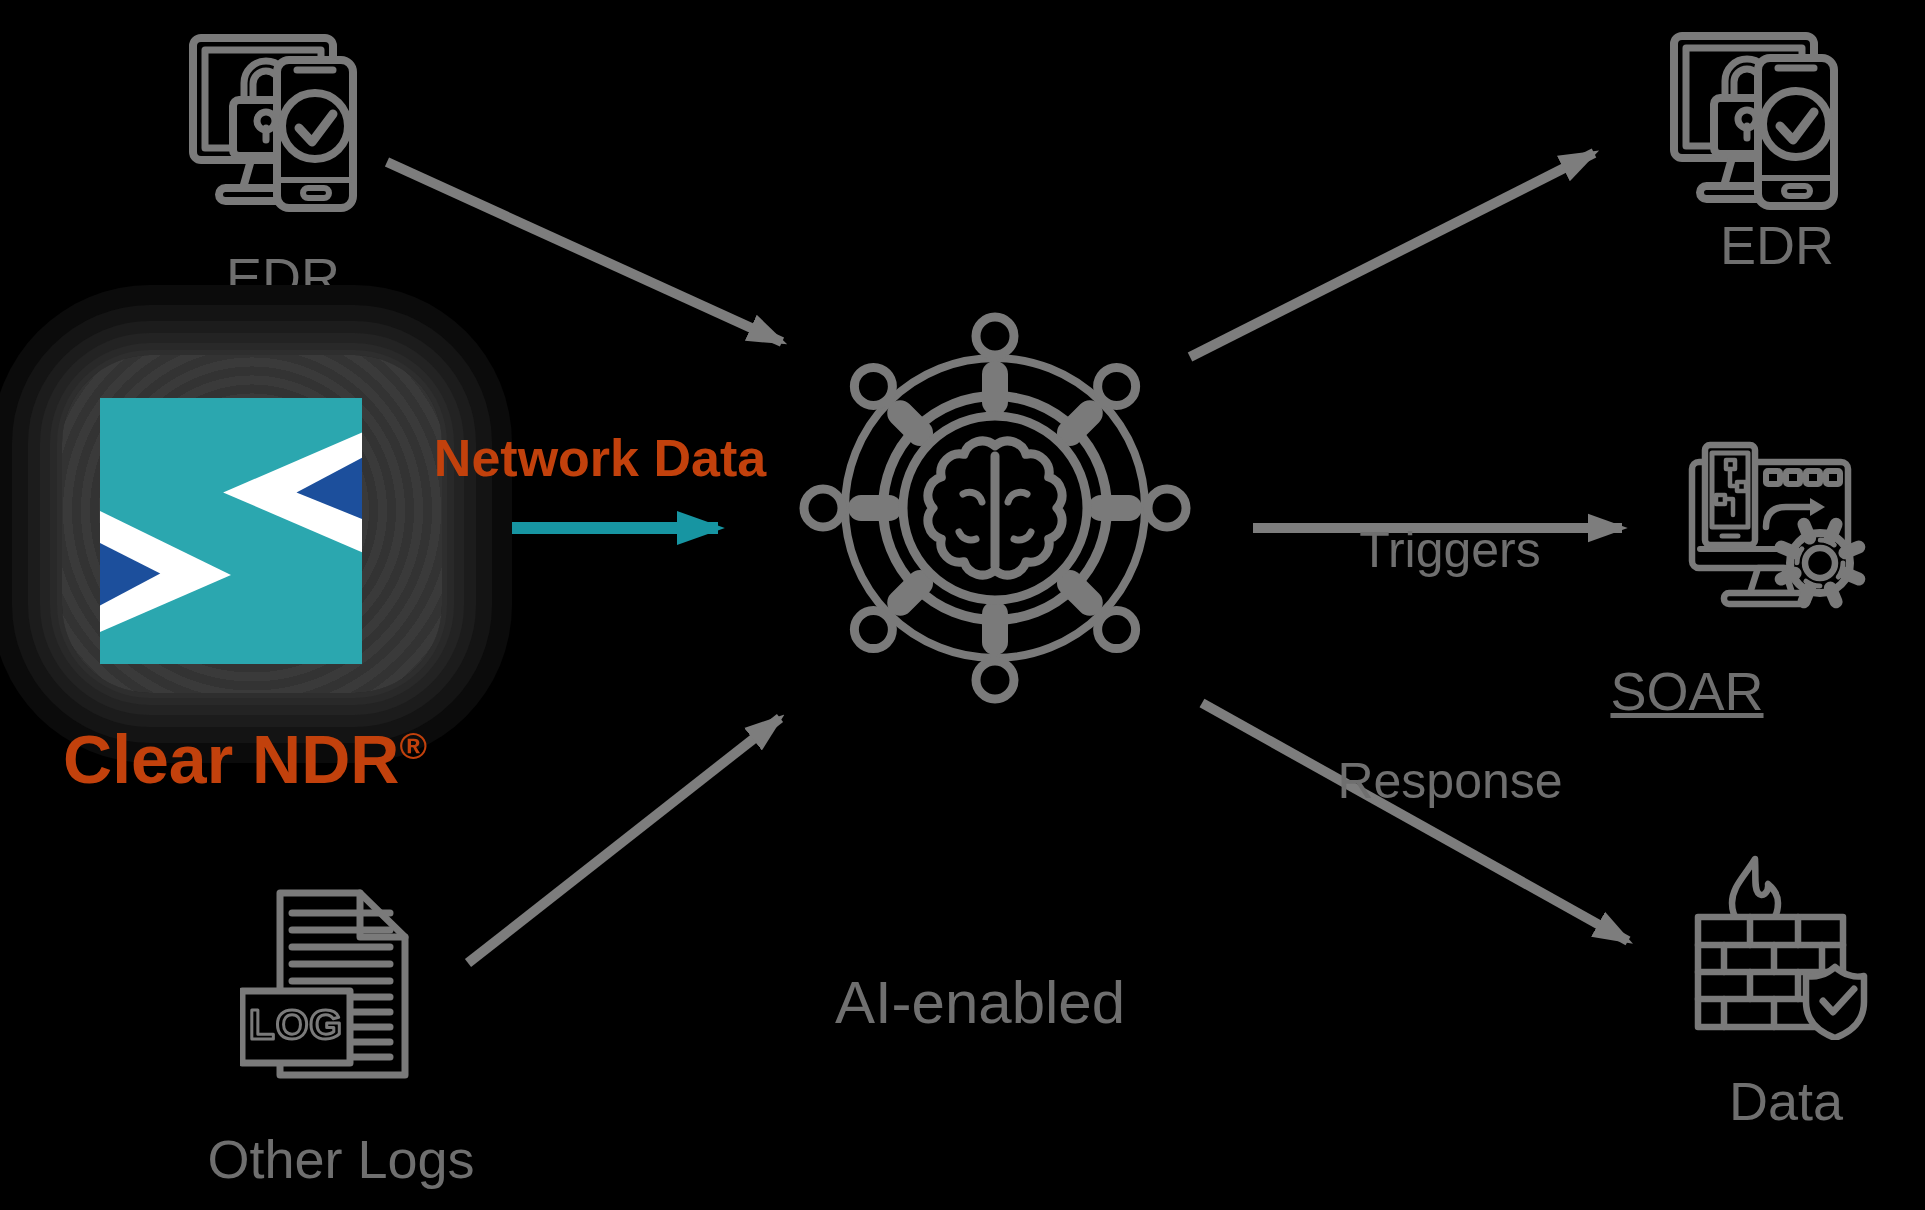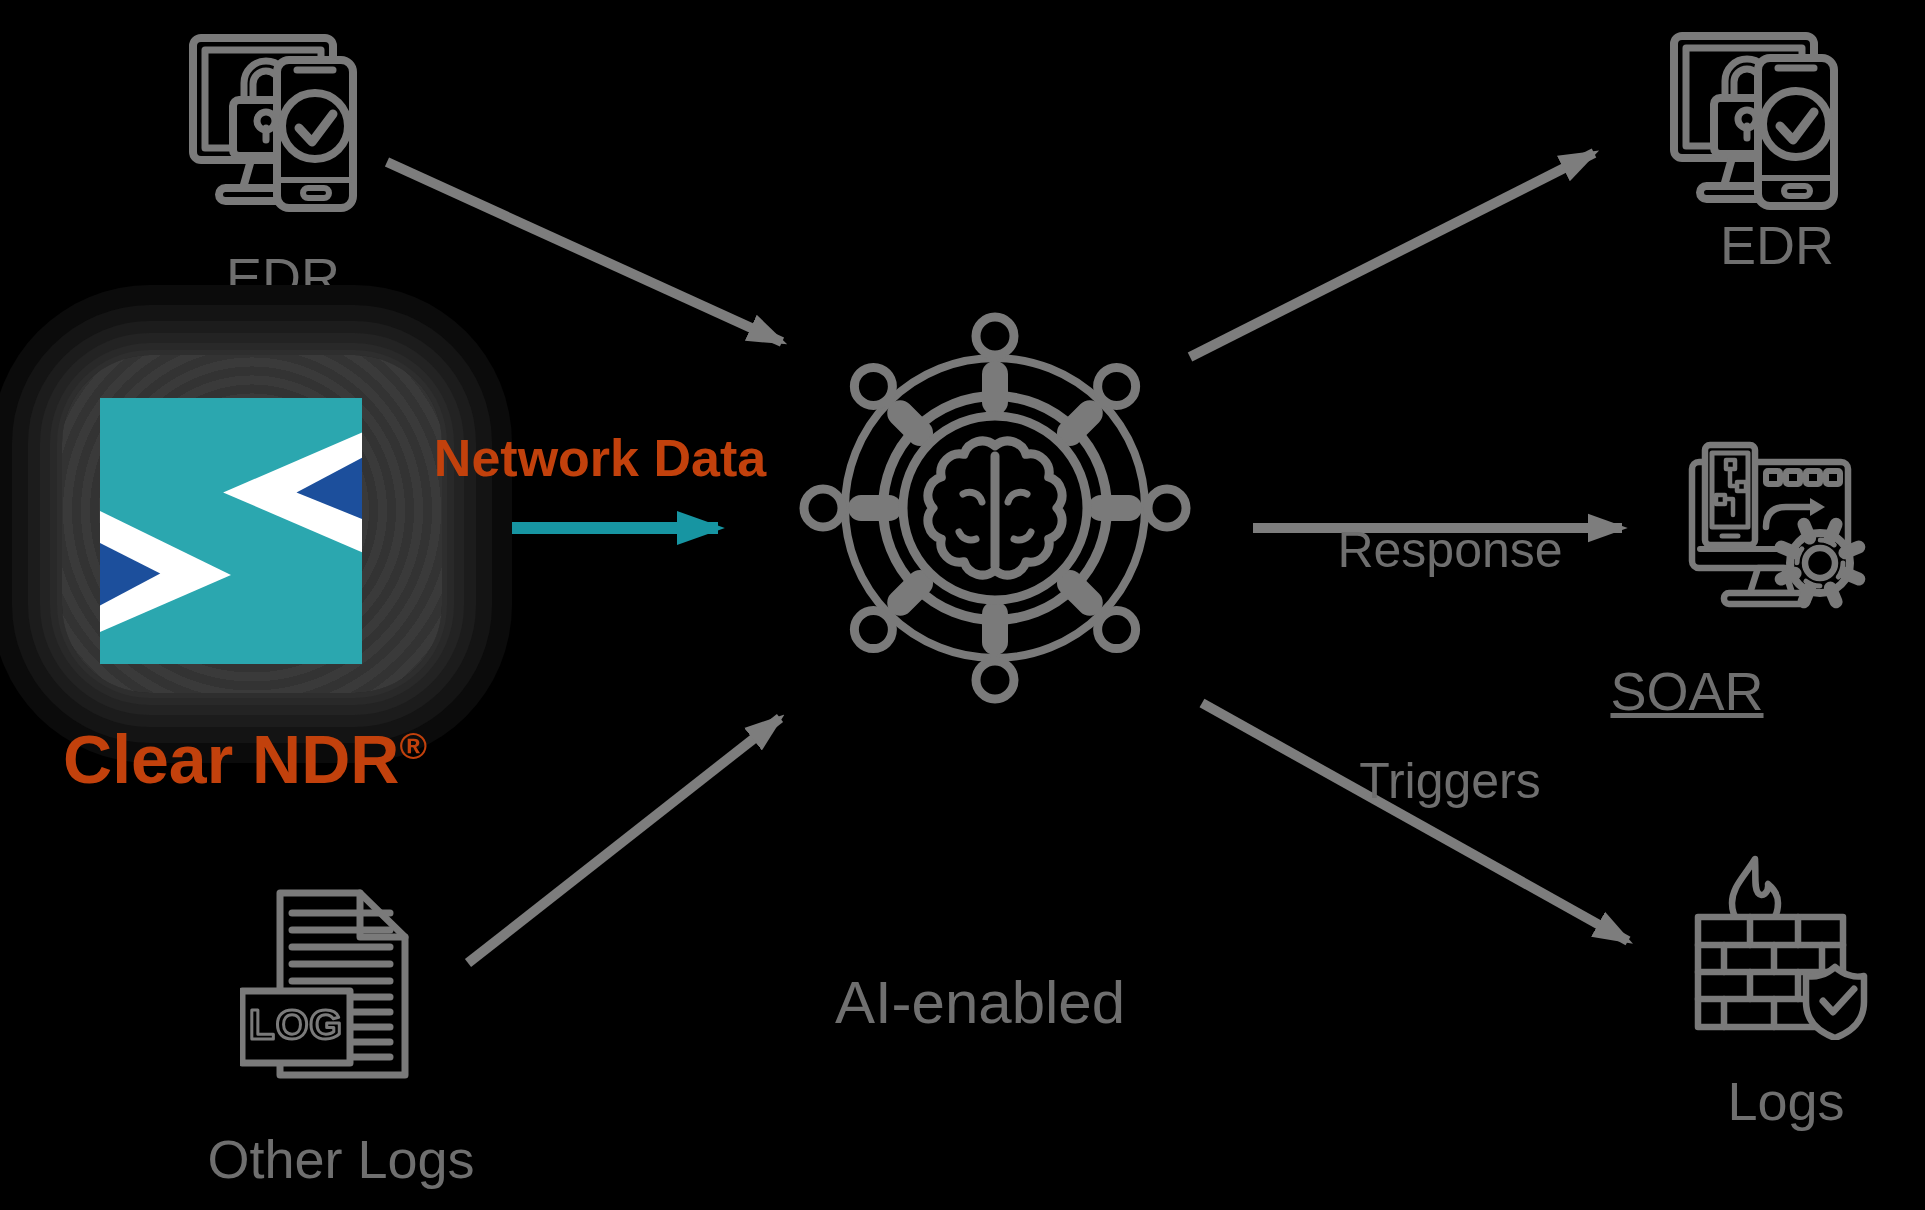--- a/index.html
+++ b/index.html
@@ -137,22 +137,22 @@
     </g>
 </svg>
 <div class="abs label" style="left:790px;top:788px;width:380px;font-size:60px;line-height:86px;">
   <div>AI-enabled</div>
   
 </div>
 
 <div class="abs teal-label" style="left:420px;top:428px;width:360px;font-size:52px;">Network Data</div>
 
 <div class="abs label" style="left:1280px;top:358px;width:340px;font-size:50px;line-height:77px;">
+  <div>Triggers</div>
   <div>Response</div>
-  <div>Triggers</div>
 </div>
 
 <svg class="abs" style="left:1666px;top:28px" width="180" height="195" viewBox="0 0 180 195" fill="none" stroke="#7a7a7a" stroke-width="8" stroke-linejoin="round" stroke-linecap="round">
   <g>
     <rect x="8" y="8" width="140" height="122" rx="8"></rect>
     <rect x="20" y="20" width="116" height="98" stroke-width="7"></rect>
     <path d="M66,130 L58,158 L100,158 L92,130 Z" fill="#000"></path>
     <rect x="34" y="158" width="88" height="13" rx="6.5" fill="#000"></rect>
   </g>
   <g>
@@ -234,13 +234,13 @@
     <path d="M32,144 V172"></path>
       <path d="M82,144 V172"></path>
       <path d="M130,144 V172"></path>
   </g>
   <g>
     <path d="M143,112 c9,8 20,11 29,9 v26 c0,19 -13,30 -29,36
              c-16,-6 -29,-17 -29,-36 v-26 c9,2 20,-1 29,-9 Z" fill="#000"></path>
     <path d="M131,146 l10,11 l21,-23" stroke-width="7"></path>
   </g>
 </svg>
-<div class="abs label" style="left:1696px;top:1070px;width:180px;font-size:54px;">Logs</div>
+<div class="abs label" style="left:1696px;top:1070px;width:180px;font-size:54px;">Data</div>
 
 </body></html>

